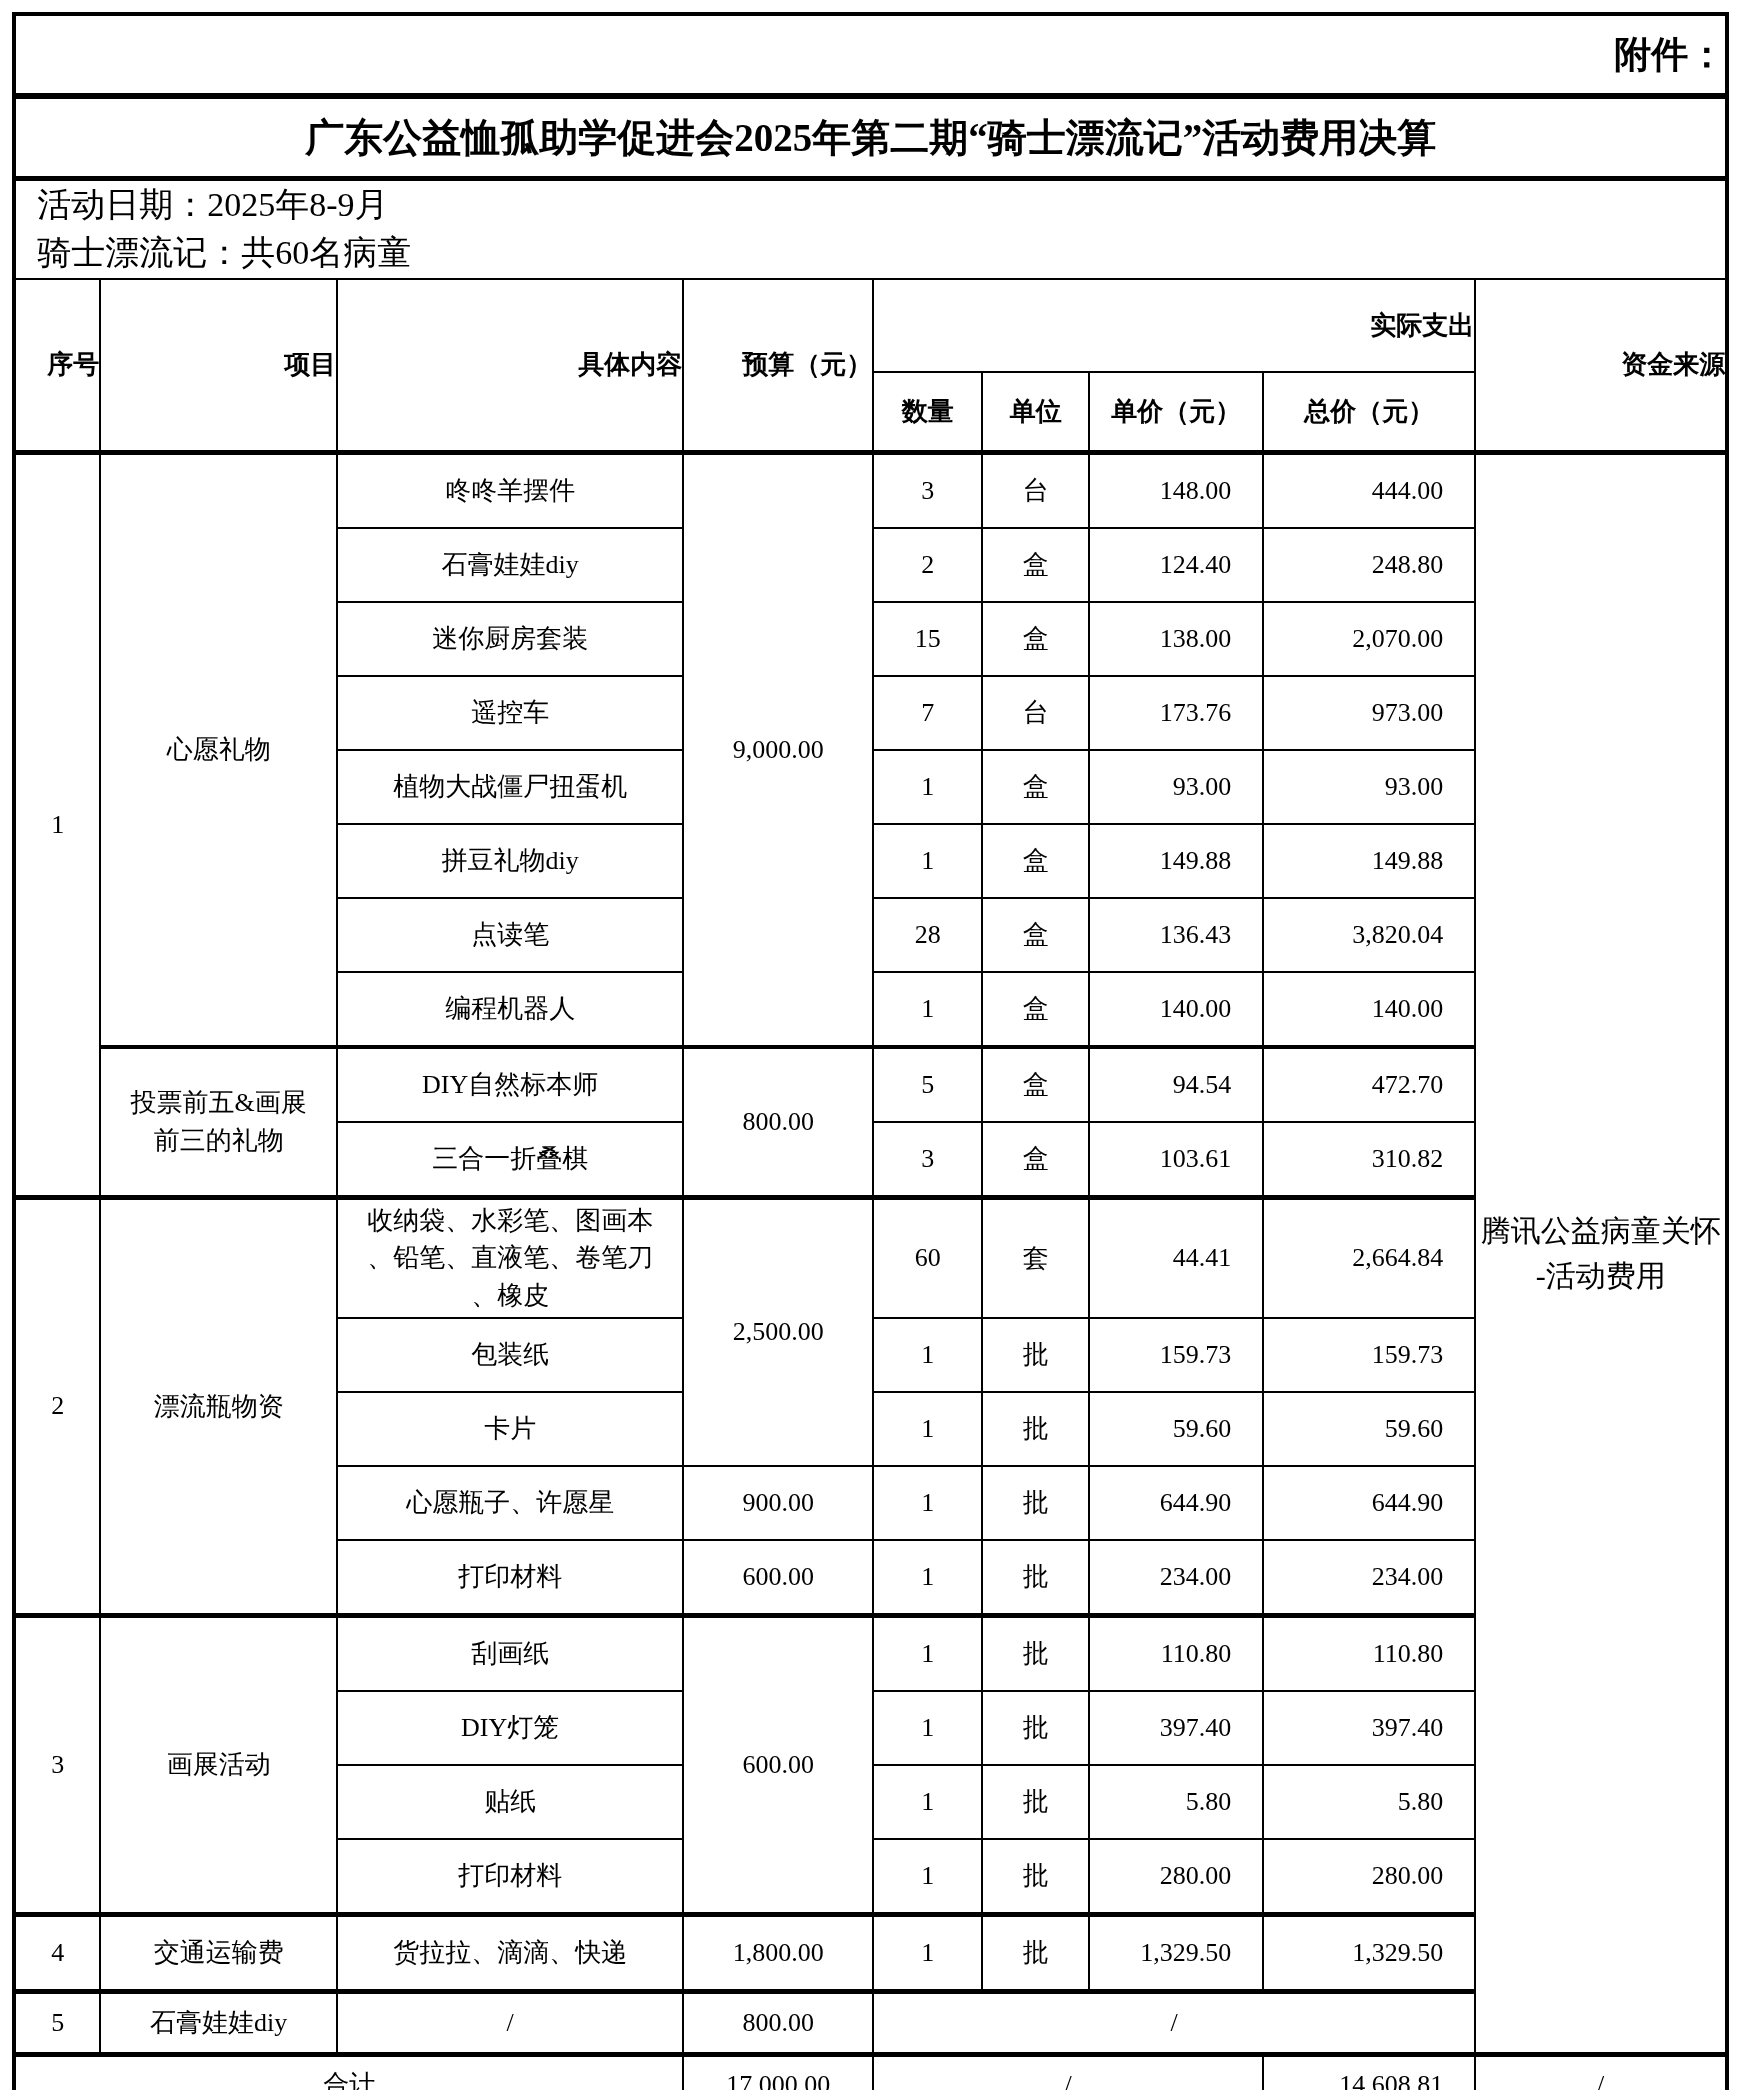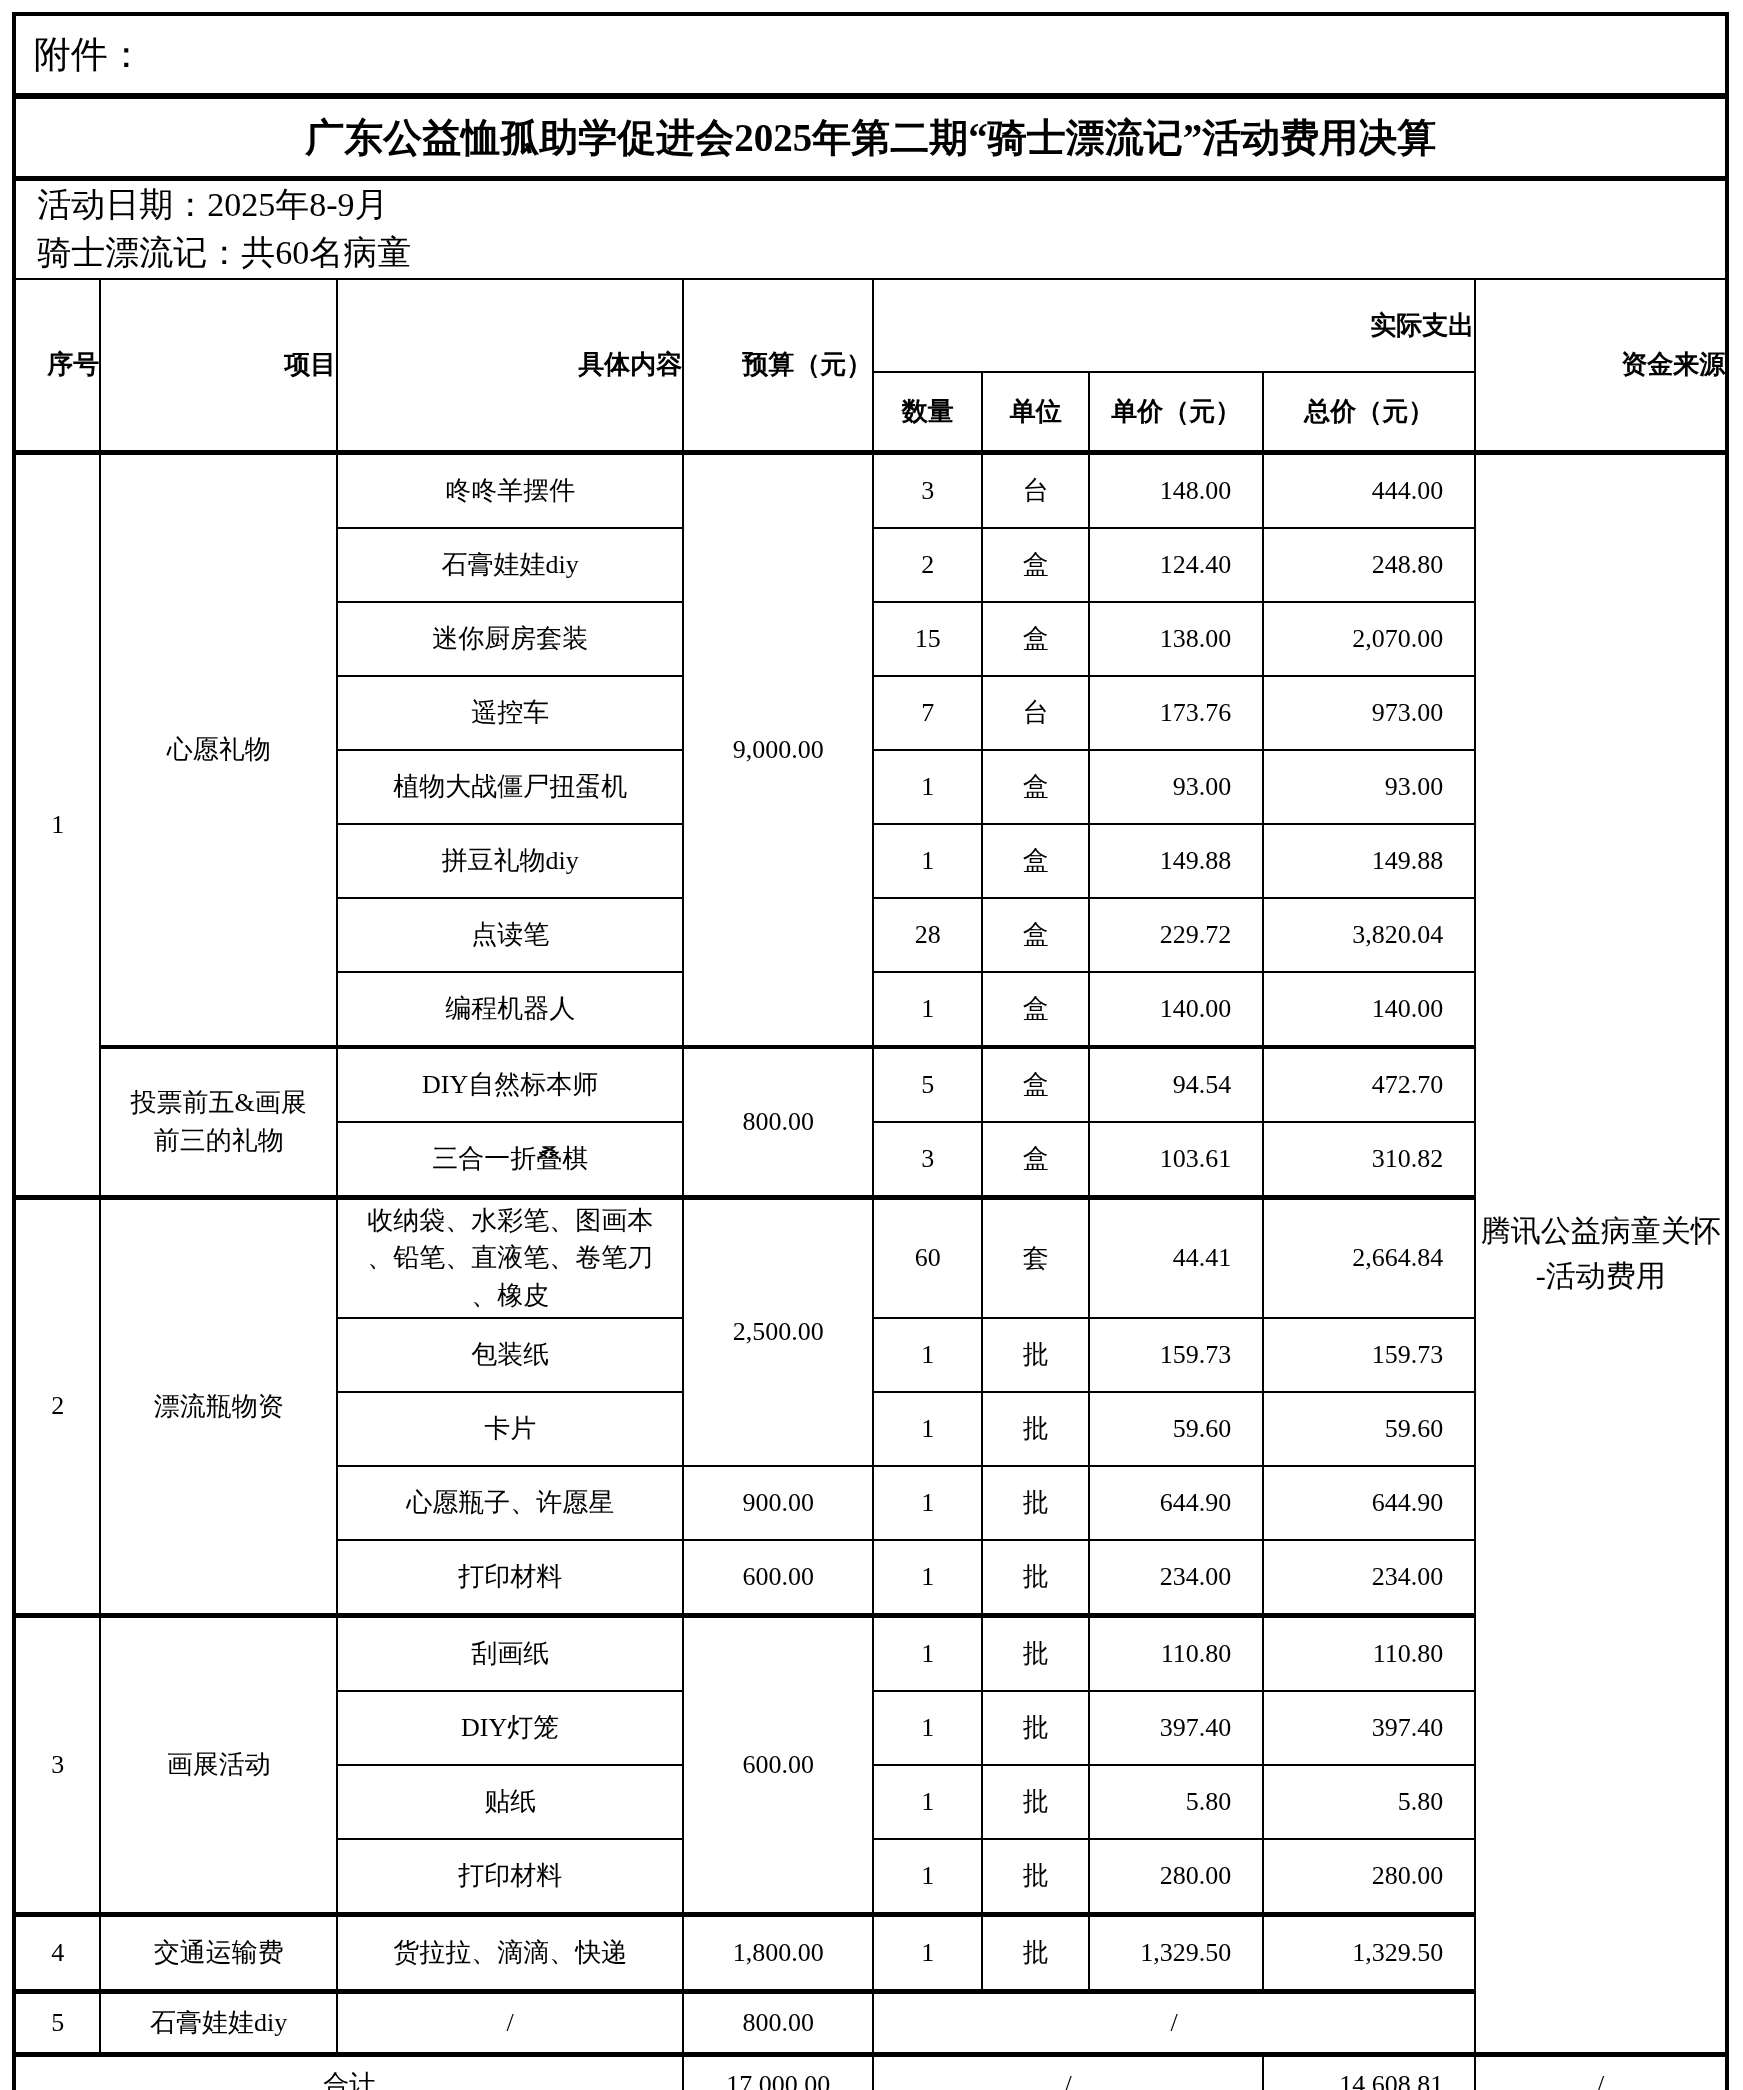--- a/index.html
+++ b/index.html
@@ -28,23 +28,23 @@
     vertical-align: middle;
     text-align: center;
     font-size: 26px;
     font-weight: normal;
     padding: 0;
     overflow: hidden;
   }
   
   tr.r-attach td {
     height: 77px;
-    text-align: left;
+    text-align: right;
     font-size: 37px;
-    font-weight: normal;
+    font-weight: bold;
     padding-left: 17.5px;
     border-bottom-width: 6.1px;
   }
   tr.r-title td {
     height: 77px;
     font-size: 39px;
     font-weight: bold;
     border-bottom-width: 5.2px;
   }
   tr.r-info td {
@@ -162,21 +162,21 @@
       <td>拼豆礼物diy</td>
       <td>1</td>
       <td>盒</td>
       <td class="num-r">149.88</td>
       <td class="num-r">149.88</td>
     </tr>
     <tr class="dr">
       <td>点读笔</td>
       <td>28</td>
       <td>盒</td>
-      <td class="num-r">229.72</td>
+      <td class="num-r">136.43</td>
       <td class="num-r">3,820.04</td>
     </tr>
     <tr class="dr">
       <td>编程机器人</td>
       <td>1</td>
       <td>盒</td>
       <td class="num-r">140.00</td>
       <td class="num-r">140.00</td>
     </tr>
 

